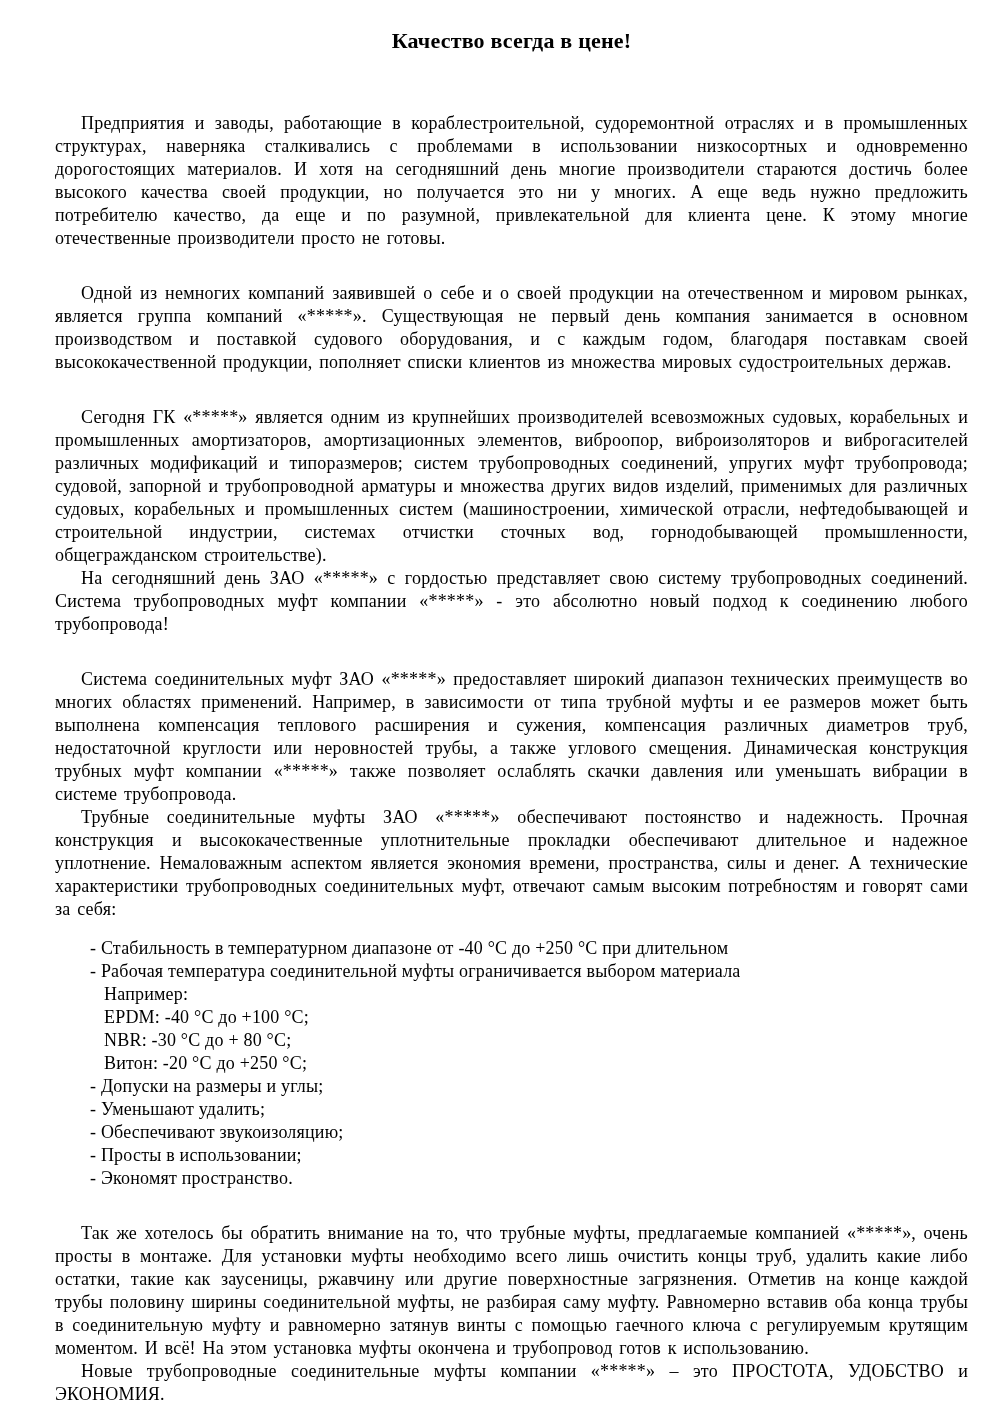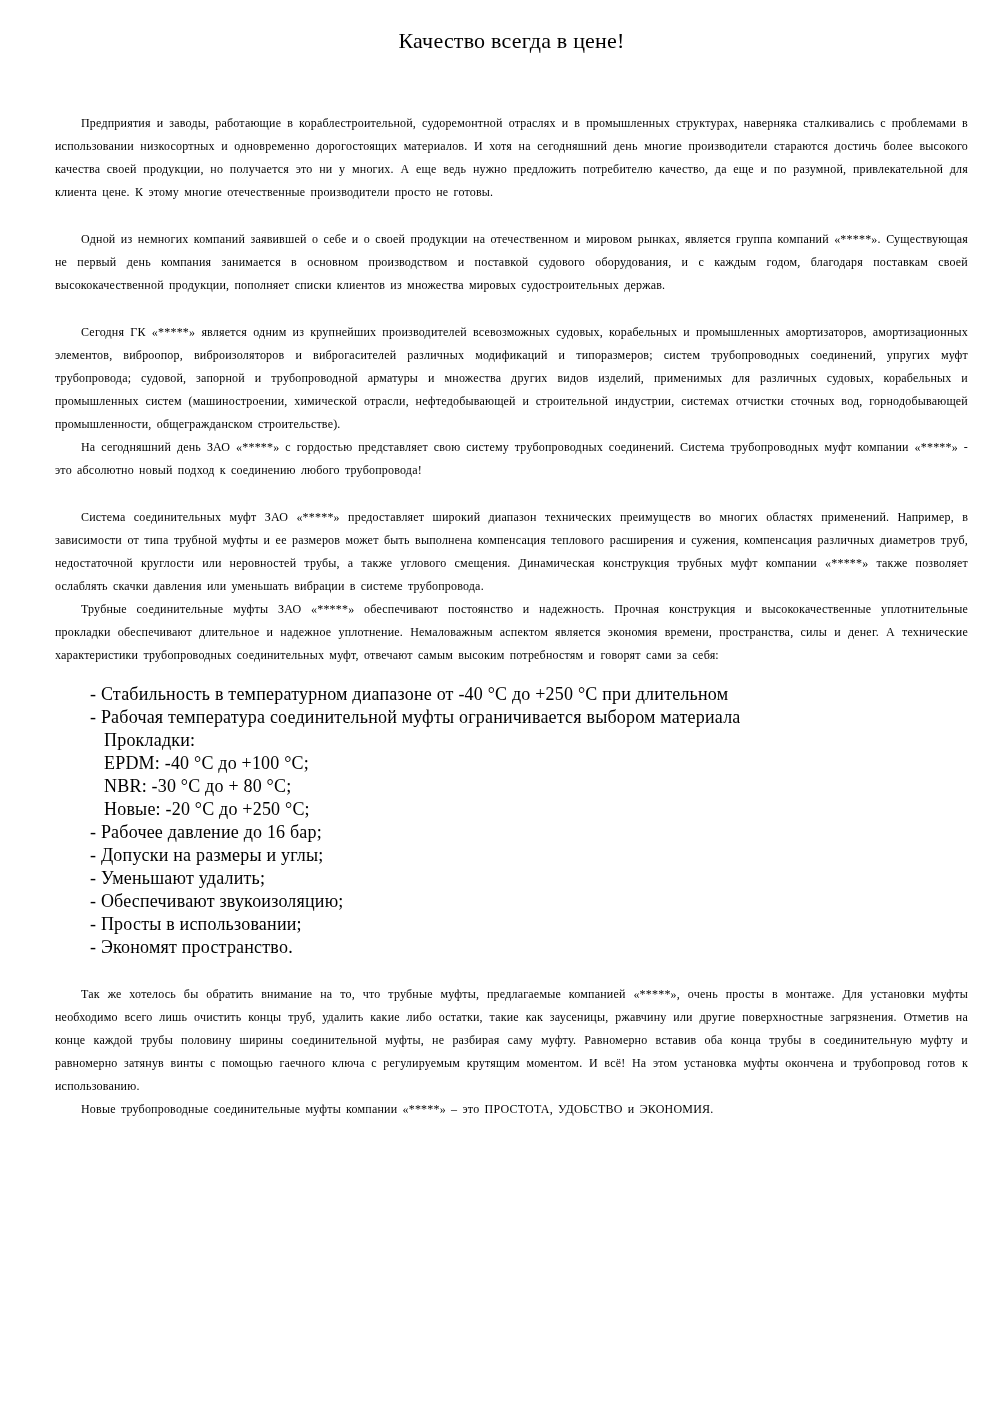--- a/index.html
+++ b/index.html
@@ -17,35 +17,35 @@
     box-sizing: border-box;
     width: 1000px;
     height: 1414px;
     padding: 26px 32px 0 55px;
     overflow: hidden;
     background: #ffffff;
   }
   h1.doc-title {
     font-size: 22px;
     line-height: 30px;
-    font-weight: normal;
+    font-weight: bold;
     text-align: center;
     margin: 0 0 56px 0;
     letter-spacing: 0.2px;
   }
   .para {
-    font-size: 12px;
+    font-size: 18px;
     line-height: 23px;
     text-align: justify;
     text-indent: 26px;
     margin: 0;
     letter-spacing: 0.2px;
     word-spacing: 2px;
   }
-  .para.gap { margin-top: 24px; }
+  .para.gap { margin-top: 32px; }
   .list {
     font-size: 18px;
     line-height: 23px;
     letter-spacing: 0.2px;
     margin: 16px;
   }
   .li {
     padding-left: 33px;
     white-space: nowrap;
   }
@@ -67,25 +67,24 @@
 
   <p class="para">На сегодняшний день ЗАО «*****» с гордостью представляет свою систему трубопроводных соединений. Система трубопроводных муфт компании «*****» - это абсолютно новый подход к соединению любого трубопровода!</p>
 
   <p class="para gap">Система соединительных муфт ЗАО «*****» предоставляет широкий диапазон технических преимуществ во многих областях применений. Например, в зависимости от типа трубной муфты и ее размеров может быть выполнена компенсация теплового расширения и сужения, компенсация различных диаметров труб, недостаточной круглости или неровностей трубы, а также углового смещения. Динамическая конструкция трубных муфт компании «*****» также позволяет ослаблять скачки давления или уменьшать вибрации в системе трубопровода.</p>
 
   <p class="para">Трубные соединительные муфты ЗАО «*****» обеспечивают постоянство и надежность. Прочная конструкция и высококачественные уплотнительные прокладки обеспечивают длительное и надежное уплотнение. Немаловажным аспектом является экономия времени, пространства, силы и денег. А технические характеристики трубопроводных соединительных муфт, отвечают самым высоким потребностям и говорят сами за себя:</p>
 
   <div class="list">
     <div class="li dash"><span class="b"></span><span>- Стабильность в температурном диапазоне от -40 °C до +250 °C при длительном</span></div>
     <div class="li dash"><span class="b"></span><span>- Рабочая температура соединительной муфты ограничивается выбором материала</span></div>
-    <div class="li"><span class="b"></span><span>Прокладки:</span></div>
+    <div class="li"><span class="b"></span><span>Например:</span></div>
     <div class="li"><span class="b">EPDM</span><span>: -40 °C до +100 °C;</span></div>
     <div class="li"><span class="b">NBR</span><span>: -30 °C до + 80 °C;</span></div>
-    <div class="li"><span class="b">Новые</span><span>: -20 °C до +250 °C;</span></div>
-    <div class="li dash"><span class="b"></span><span>- Рабочее давление до 16 бар;</span></div>
+    <div class="li"><span class="b">Витон</span><span>: -20 °C до +250 °C;</span></div>
     <div class="li dash"><span class="b"></span><span>- Допуски на размеры и углы;</span></div>
     <div class="li dash"><span class="b"></span><span>- Уменьшают удалить;</span></div>
     <div class="li dash"><span class="b"></span><span>- Обеспечивают звукоизоляцию;</span></div>
     <div class="li dash"><span class="b"></span><span>- Просты в использовании;</span></div>
     <div class="li dash"><span class="b"></span><span>- Экономят пространство.</span></div>
   </div>
 
   <p class="para gap">Так же хотелось бы обратить внимание на то, что трубные муфты, предлагаемые компанией «*****», очень просты в монтаже. Для установки муфты необходимо всего лишь очистить концы труб, удалить какие либо остатки, такие как заусеницы, ржавчину или другие поверхностные загрязнения. Отметив на конце каждой трубы половину ширины соединительной муфты, не разбирая саму муфту. Равномерно вставив оба конца трубы в соединительную муфту и равномерно затянув винты с помощью гаечного ключа с регулируемым крутящим моментом. И всё! На этом установка муфты окончена и трубопровод готов к использованию.</p>
 
   <p class="para">Новые трубопроводные соединительные муфты компании «*****» – это ПРОСТОТА, УДОБСТВО и ЭКОНОМИЯ.</p>

